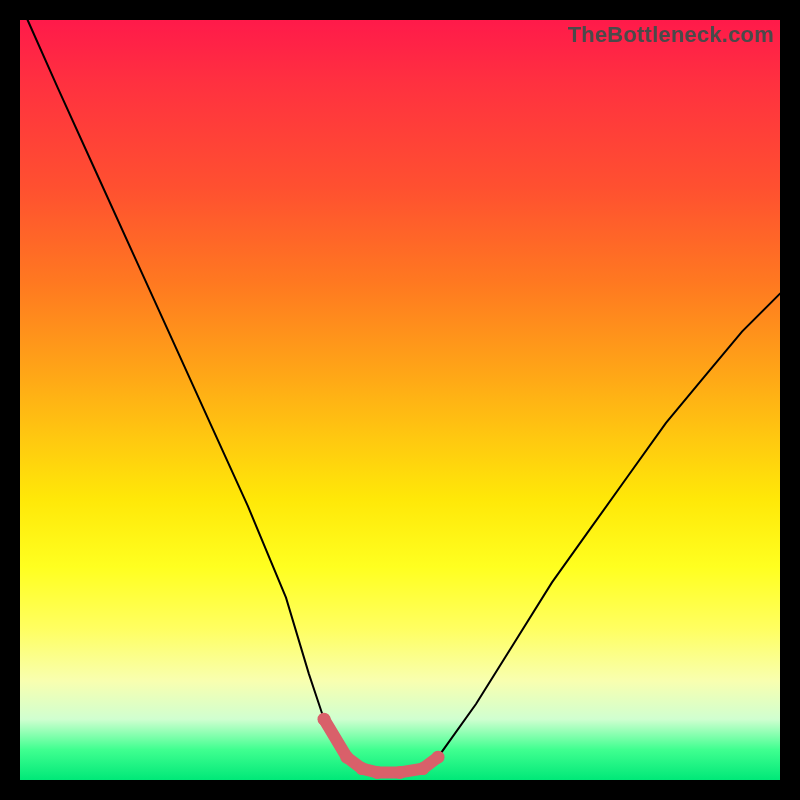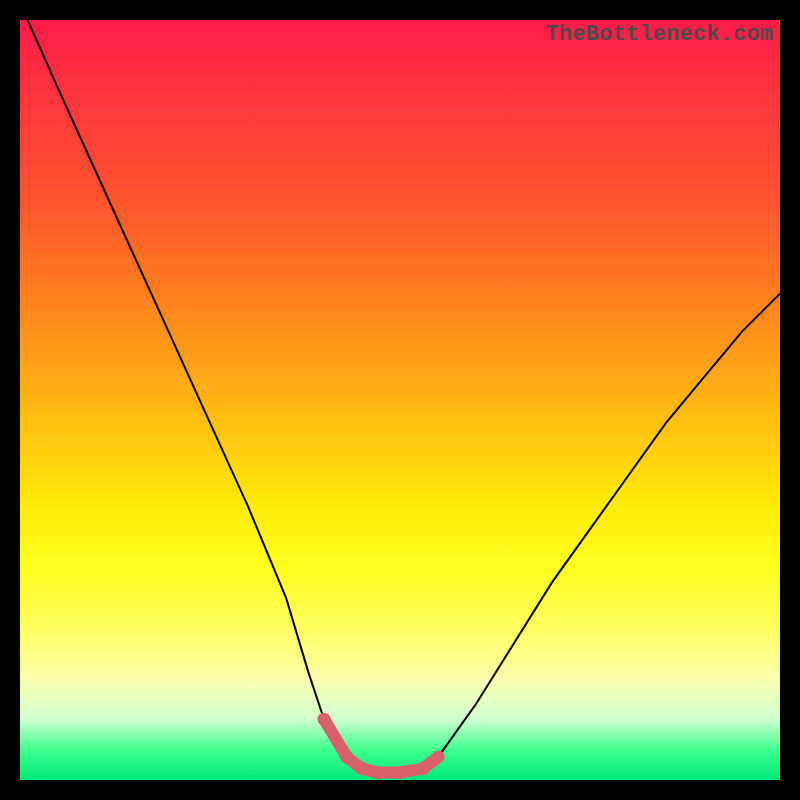--- a/index.html
+++ b/index.html
@@ -28,21 +28,21 @@
       #ffff60 80%,
       #f8ffb0 87%,
       #d0ffd0 92%,
       #40ff90 96%,
       #00e878 100%);
   }
   .watermark {
     position: absolute;
     top: 2px;
     right: 6px;
-    font-family: Liberation Mono, monospace;
+    font-family: Liberation Sans, sans-serif;
     font-size: 22px;
     font-weight: 600;
     color: #4a4a4a;
     letter-spacing: 0.2px;
   }
   svg.curve {
     position: absolute;
     left: 0; top: 0;
     width: 760px; height: 760px;
     overflow: visible;

